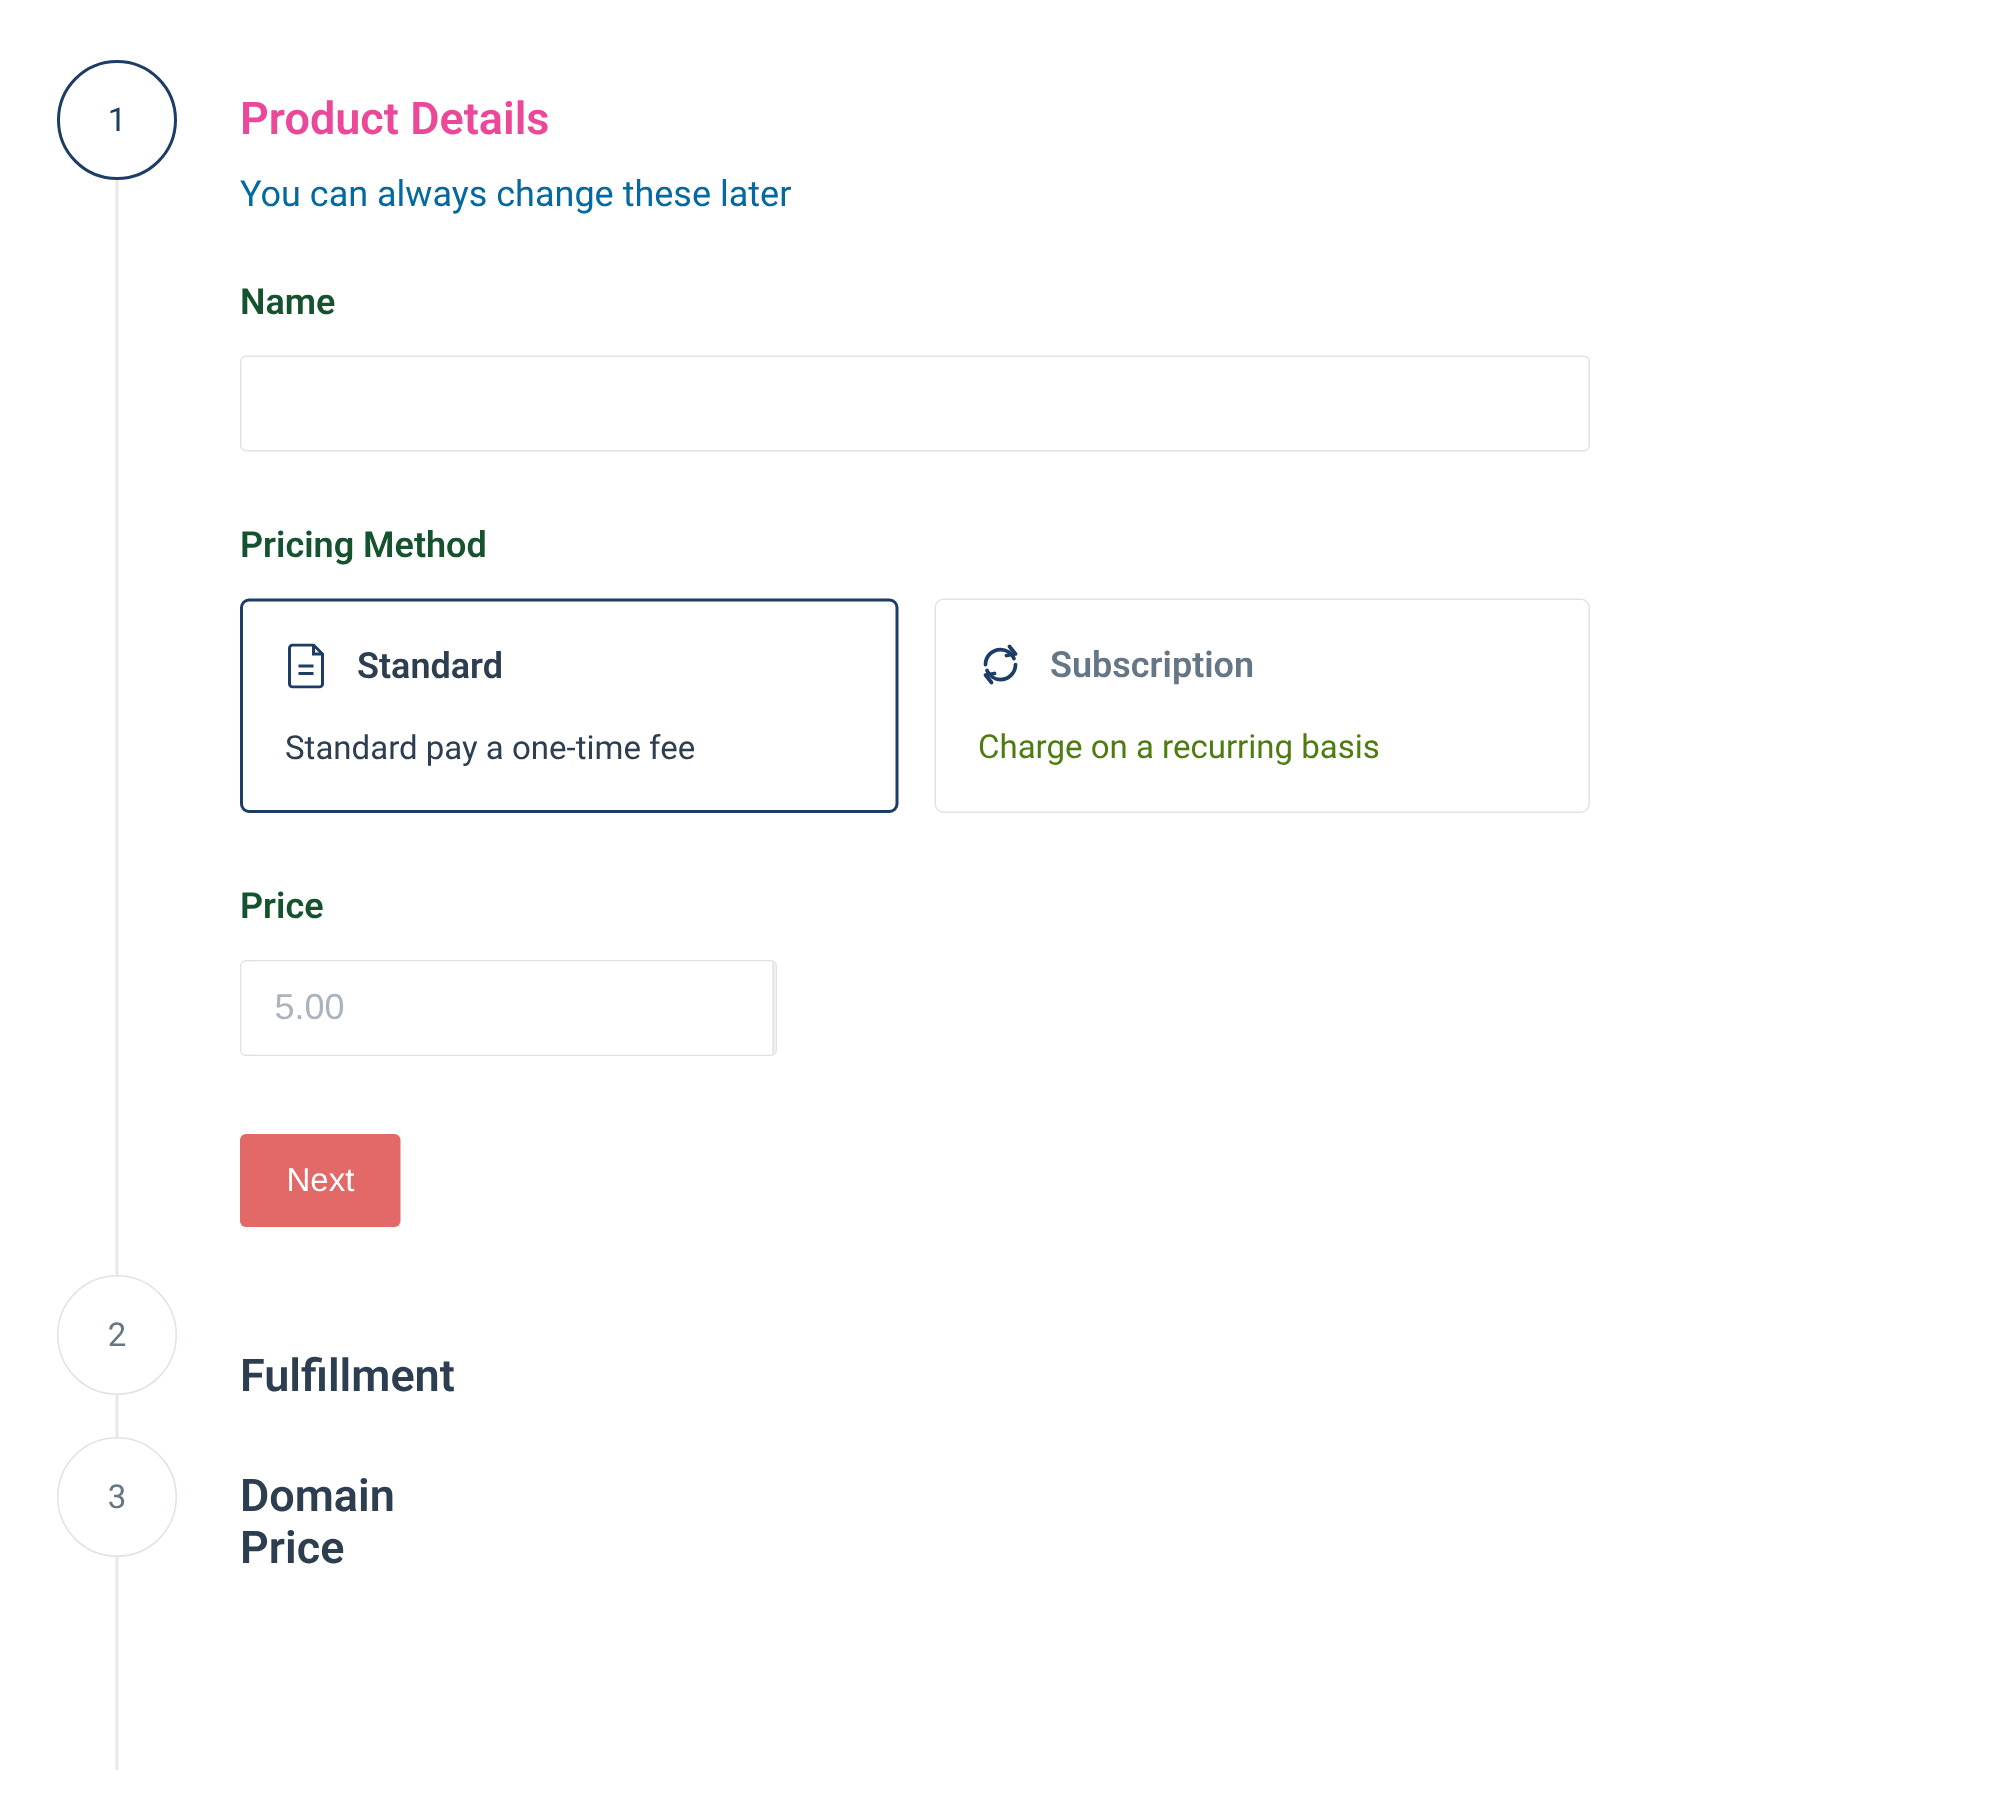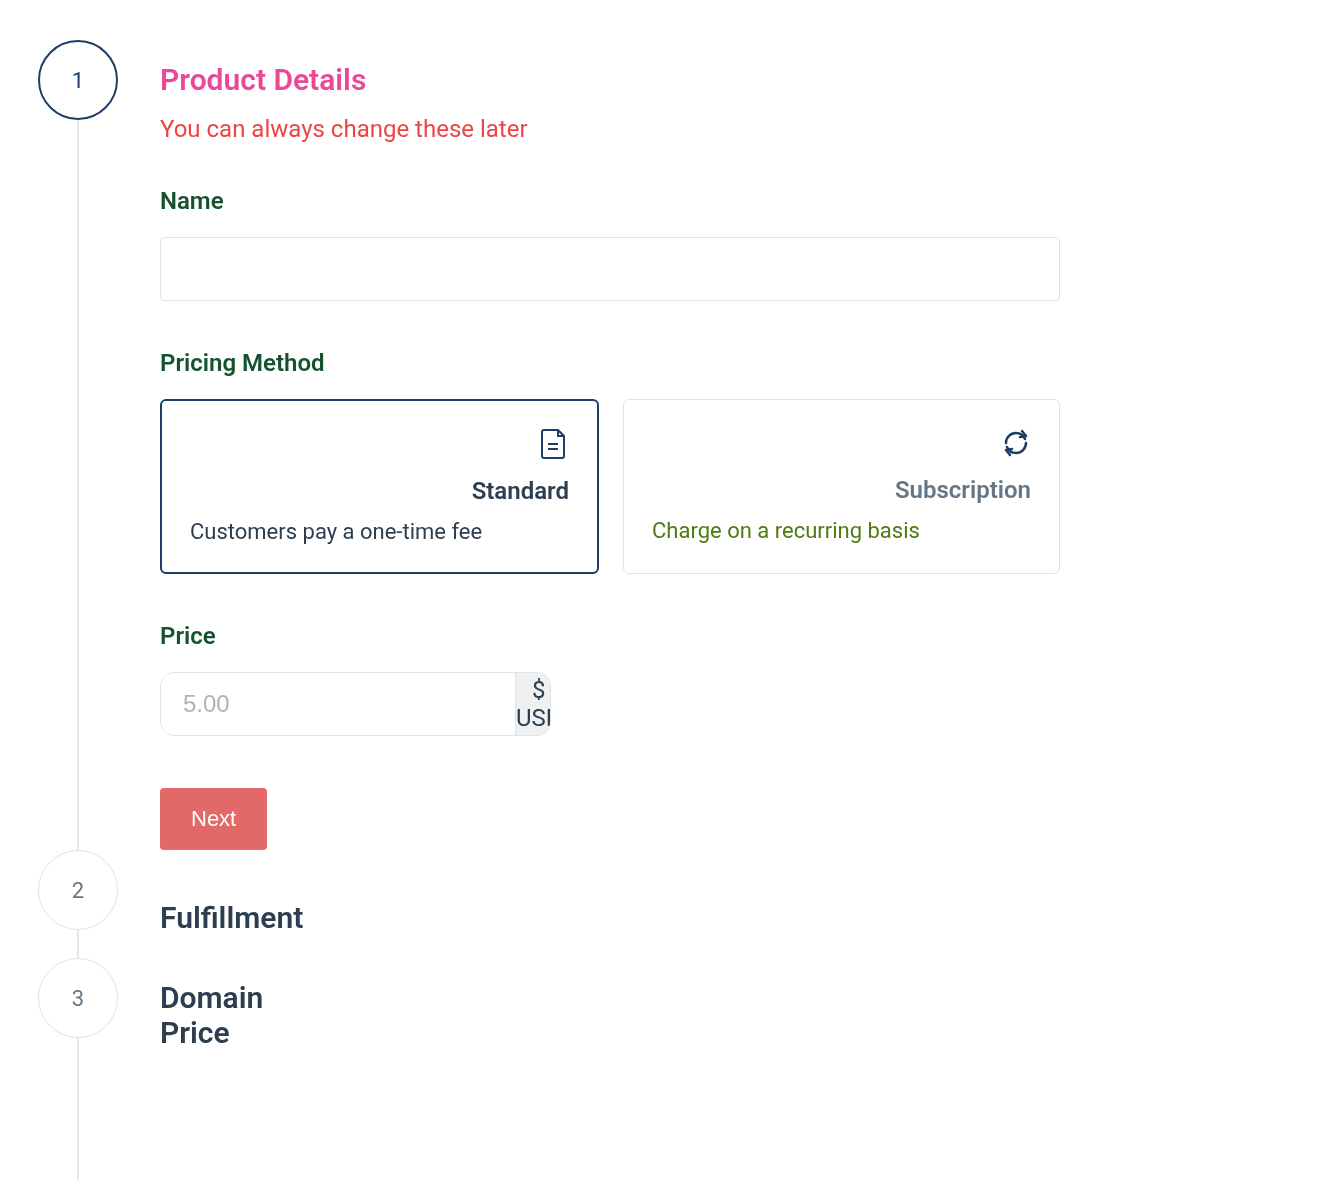--- a/index.html
+++ b/index.html
@@ -62,21 +62,21 @@
     
     .step-title {
       font-size: 30px;
       font-weight: 600;
       color: #ec4899;
       margin-bottom: 18px;
     }
     
     .step-subtitle {
       font-size: 24px;
-      color: #ef4444;
+      color: #0369a1;
       margin-bottom: 44px;
     }
     
     .field-label {
       font-size: 24px;
       font-weight: 600;
       color: #14532d;
       margin-bottom: 22px;
     }
     
@@ -112,24 +112,23 @@
     .pricing-card.selected {
       border: 2px solid #1d3d66;
     }
     
     .pricing-card.unselected {
       border: 1px solid #dfe3e8;
     }
     
     .pricing-card-header {
       display: flex;
-      align-items: flex-end;
+      align-items: center;
       gap: 18px;
-      margin-bottom: 14px;
-      flex-direction: column;
+      margin-bottom: 28px;
     }
     
     .pricing-card-icon {
       width: 30px;
       height: 30px;
       display: flex;
       align-items: center;
       justify-content: center;
     }
     
@@ -153,24 +152,24 @@
     .pricing-card.selected .pricing-card-desc {
       color: #2c3e50;
     }
     
     .pricing-card.unselected .pricing-card-desc {
       color: #4d7c0f;
     }
     
     .price-input-group {
       display: flex;
-      width: 391px;
+      width: 358px;
       height: 64px;
       border: 1px solid #dfe3e8;
-      border-radius: 14px;
+      border-radius: 4px;
       overflow: hidden;
     }
     
     .price-input {
       flex: 1;
       border: none;
       font-size: 24px;
       padding: 0 22px;
       color: #8a97a5;
       outline: none;
@@ -254,21 +253,21 @@
             <span class="pricing-card-icon">
               <svg width="26" height="30" viewBox="0 0 26 30" fill="none">
                 <path d="M3 1 L17 1 L23 7 L23 27 C23 28 22 29 21 29 L3 29 C2 29 1 28 1 27 L1 3 C1 2 2 1 3 1 Z" stroke="#1d3d66" stroke-width="2" fill="none"></path>
                 <path d="M17 1 L17 7 L23 7" stroke="#1d3d66" stroke-width="2" fill="none"></path>
                 <line x1="7" y1="15" x2="17" y2="15" stroke="#1d3d66" stroke-width="2"></line>
                 <line x1="7" y1="20" x2="17" y2="20" stroke="#1d3d66" stroke-width="2"></line>
               </svg>
             </span>
             <span class="pricing-card-title">Standard</span>
           </div>
-          <div class="pricing-card-desc">Customers pay a one-time fee</div>
+          <div class="pricing-card-desc">Standard pay a one-time fee</div>
         </div>
 
         <div class="pricing-card unselected">
           <div class="pricing-card-header">
             <span class="pricing-card-icon">
               <svg width="30" height="30" viewBox="0 0 30 30" fill="none">
                 <path d="M25 15 C25 20.5 20.5 25 15 25 C11 25 7.5 22.5 6 19" stroke="#1d3d66" stroke-width="2.5" fill="none" stroke-linecap="round"></path>
                 <path d="M5 15 C5 9.5 9.5 5 15 5 C19 5 22.5 7.5 24 11" stroke="#1d3d66" stroke-width="2.5" fill="none" stroke-linecap="round"></path>
                 <path d="M21 3 L25 8 L19 9" stroke="#1d3d66" stroke-width="2.5" fill="none" stroke-linecap="round" stroke-linejoin="round"></path>
                 <path d="M9 27 L5 22 L11 21" stroke="#1d3d66" stroke-width="2.5" fill="none" stroke-linecap="round" stroke-linejoin="round"></path>

